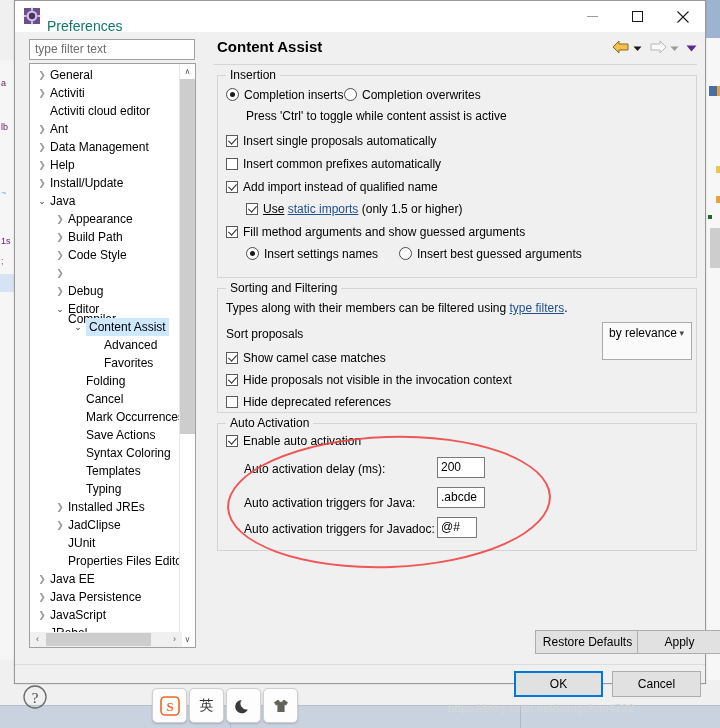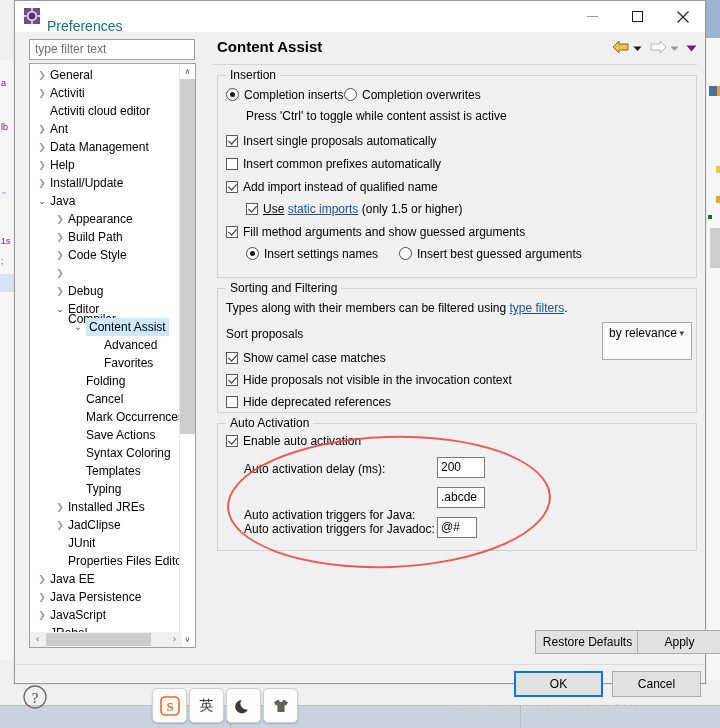--- a/index.html
+++ b/index.html
@@ -398,21 +398,21 @@
       <div class="group" style="left:12px;top:390px;width:480px;height:128px;">
         <span class="gtitle">Auto Activation</span>
 
         <div class="row" style="left:8px;top:10px;">
           <span class="cb on"></span><span>Enable auto activation</span>
         </div>
 
         <div class="row" style="left:26px;top:38px;">Auto activation delay (ms):</div>
         <div class="tfield" style="left:219px;top:33px;width:48px;">200</div>
 
-        <div class="row" style="left:26px;top:84px;">Auto activation triggers for Java:</div>
+        <div class="row" style="left:26px;top:72px;">Auto activation triggers for Java:</div>
         <div class="tfield" style="left:219px;top:63px;width:48px;">.abcde</div>
 
         <div class="row" style="left:26px;top:98px;">Auto activation triggers for Javadoc:</div>
         <div class="tfield" style="left:219px;top:93px;width:40px;">@#</div>
       </div>
 
       <div class="btn" style="left:330px;top:597px;width:105px;height:24px;line-height:22px;">Restore Defaults</div>
       <div class="btn" style="left:432px;top:597px;width:85px;height:24px;line-height:22px;">Apply</div>
     </div>
 

